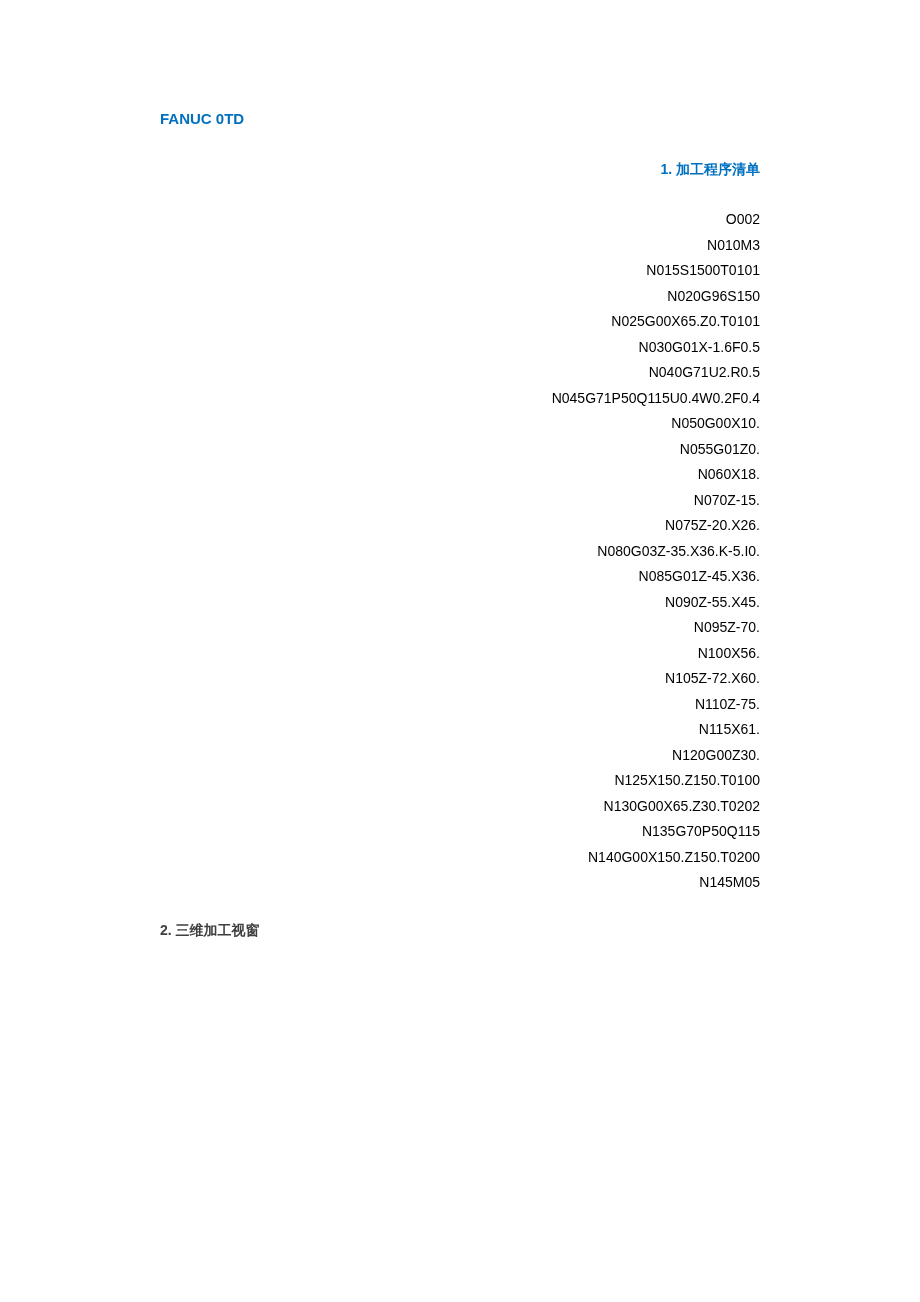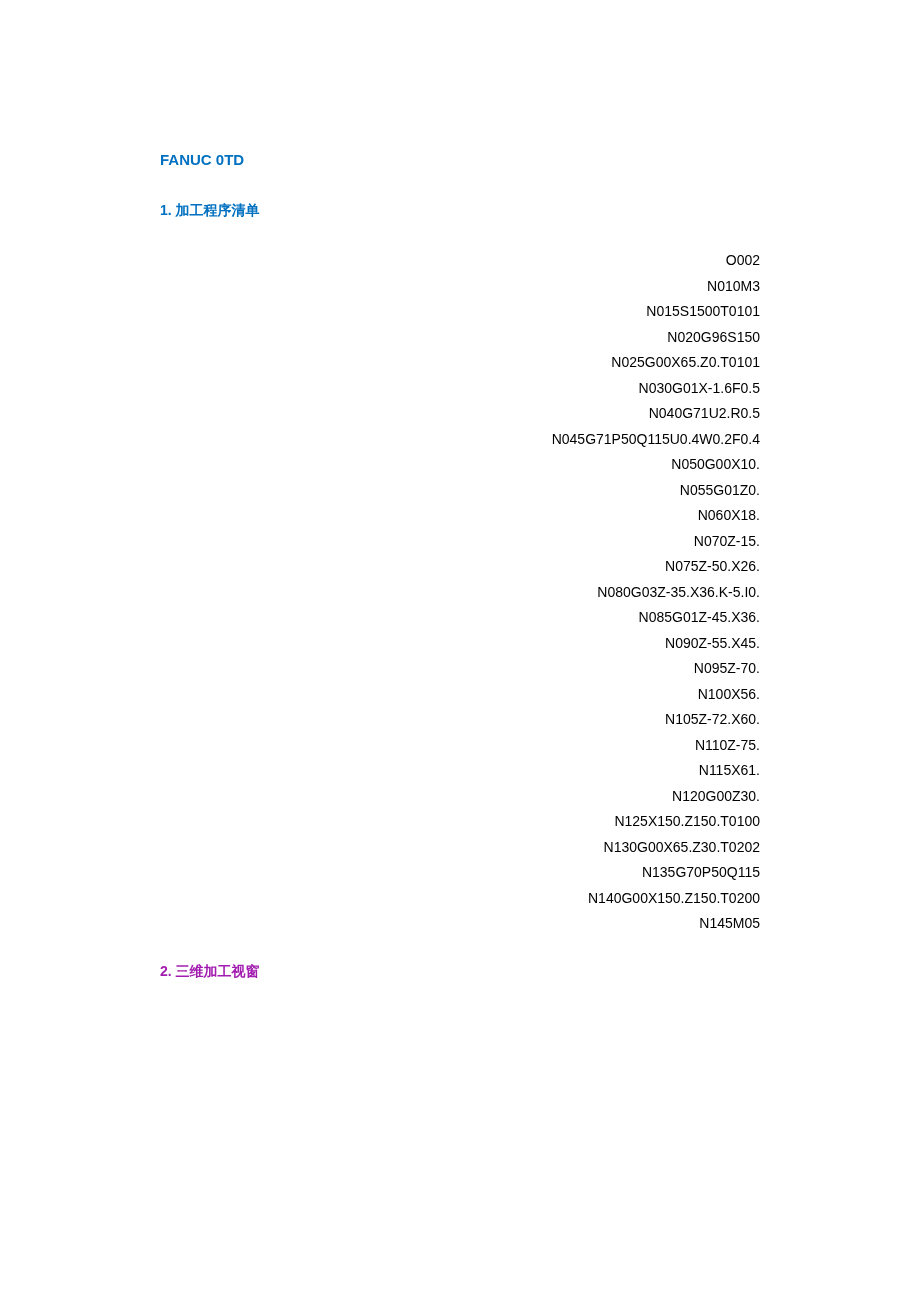--- a/index.html
+++ b/index.html
@@ -12,30 +12,30 @@
       font-family: Arial, "Microsoft YaHei", sans-serif;
       width: 920px;
       min-height: 1302px;
       padding: 110px 160px 60px 160px;
     }
     .title {
       color: #0070C0;
       font-weight: bold;
       font-size: 15px;
       margin-bottom: 34px;
-      margin-top: 41px;
     }
     .section-heading {
       color: #0070C0;
       font-weight: bold;
       font-size: 14px;
       margin-bottom: 28px;
+      text-align: right;
     }
     .section-heading-2 {
-      color: #a21caf;
+      color: #404040;
       font-weight: bold;
       font-size: 14px;
       margin-top: 26px;
     }
     .code-block {
       font-size: 14px;
       color: #000000;
       line-height: 25.5px;
       text-align: right;
     }
@@ -56,21 +56,21 @@
   <span class="code-line">N015S1500T0101</span>
   <span class="code-line">N020G96S150</span>
   <span class="code-line">N025G00X65.Z0.T0101</span>
   <span class="code-line">N030G01X-1.6F0.5</span>
   <span class="code-line">N040G71U2.R0.5</span>
   <span class="code-line">N045G71P50Q115U0.4W0.2F0.4</span>
   <span class="code-line">N050G00X10.</span>
   <span class="code-line">N055G01Z0.</span>
   <span class="code-line">N060X18.</span>
   <span class="code-line">N070Z-15.</span>
-  <span class="code-line">N075Z-50.X26.</span>
+  <span class="code-line">N075Z-20.X26.</span>
   <span class="code-line">N080G03Z-35.X36.K-5.I0.</span>
   <span class="code-line">N085G01Z-45.X36.</span>
   <span class="code-line">N090Z-55.X45.</span>
   <span class="code-line">N095Z-70.</span>
   <span class="code-line">N100X56.</span>
   <span class="code-line">N105Z-72.X60.</span>
   <span class="code-line">N110Z-75.</span>
   <span class="code-line">N115X61.</span>
   <span class="code-line">N120G00Z30.</span>
   <span class="code-line">N125X150.Z150.T0100</span>

